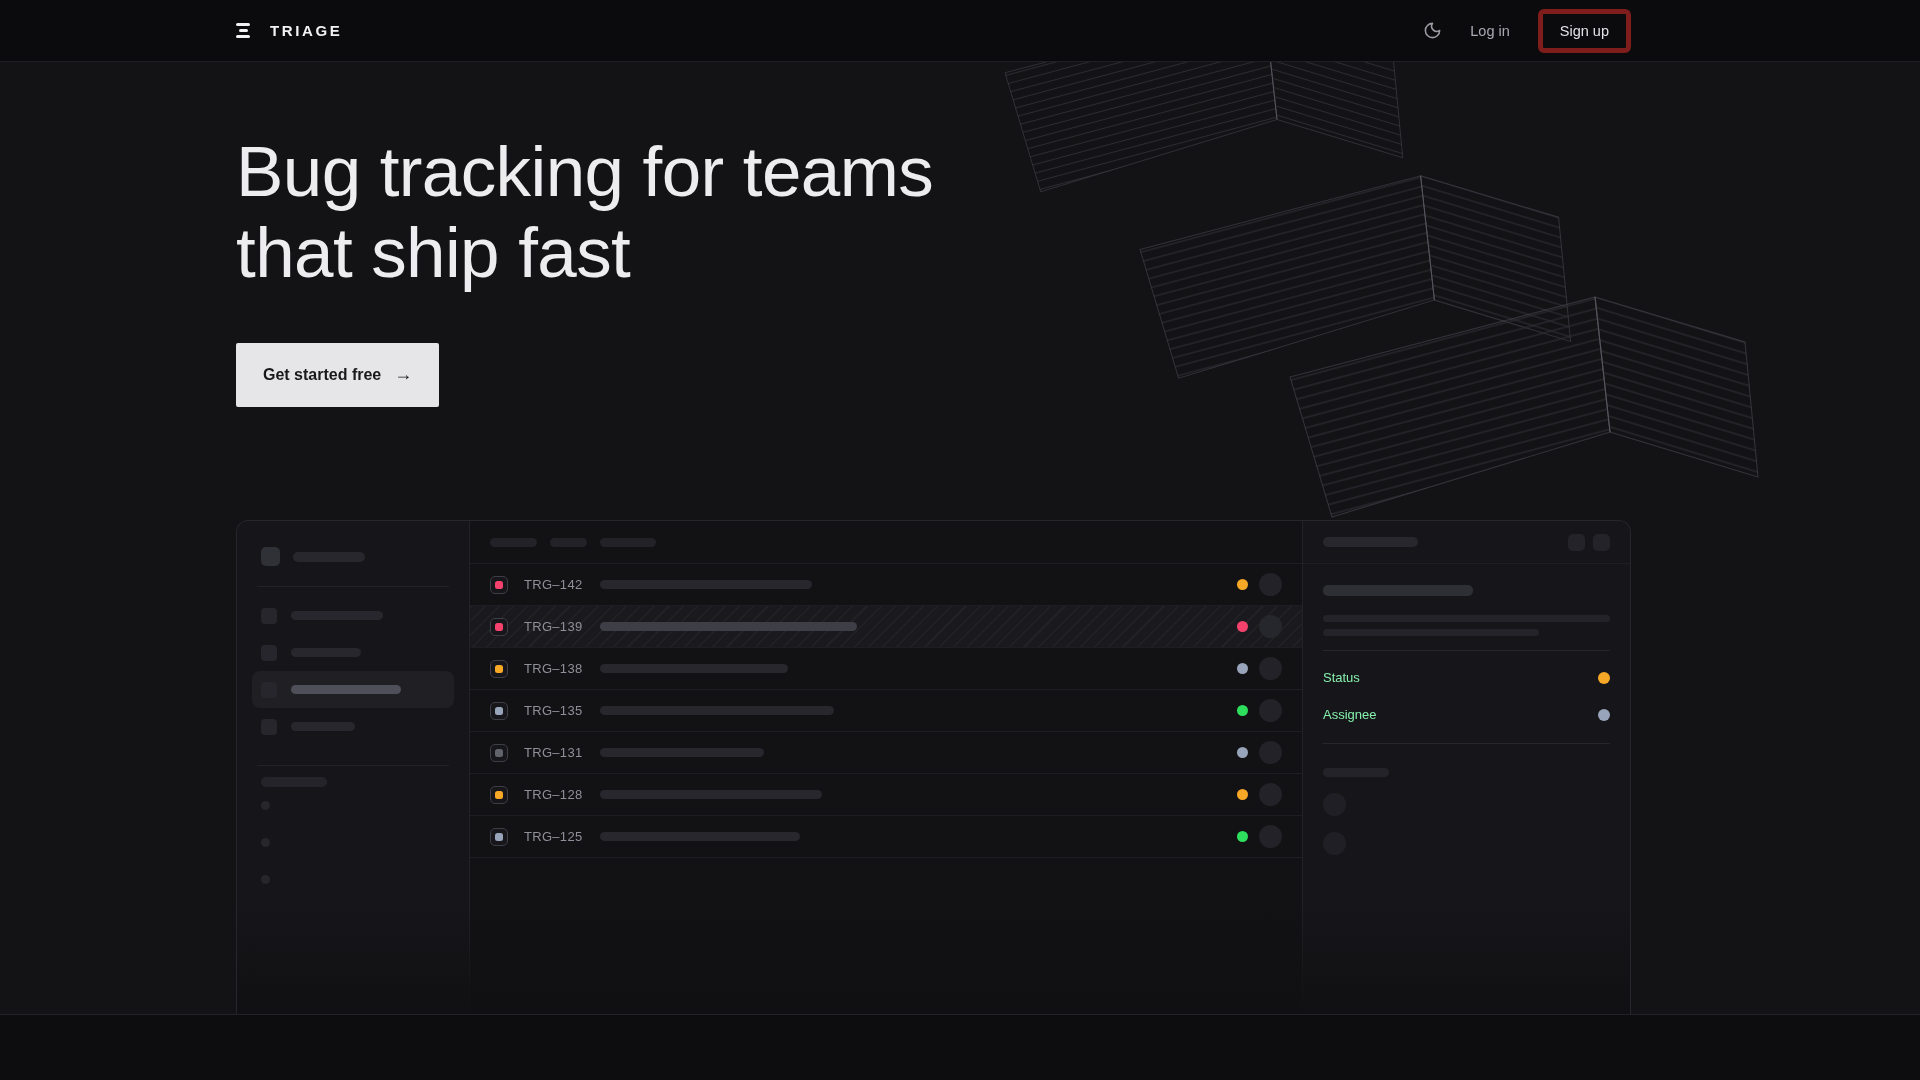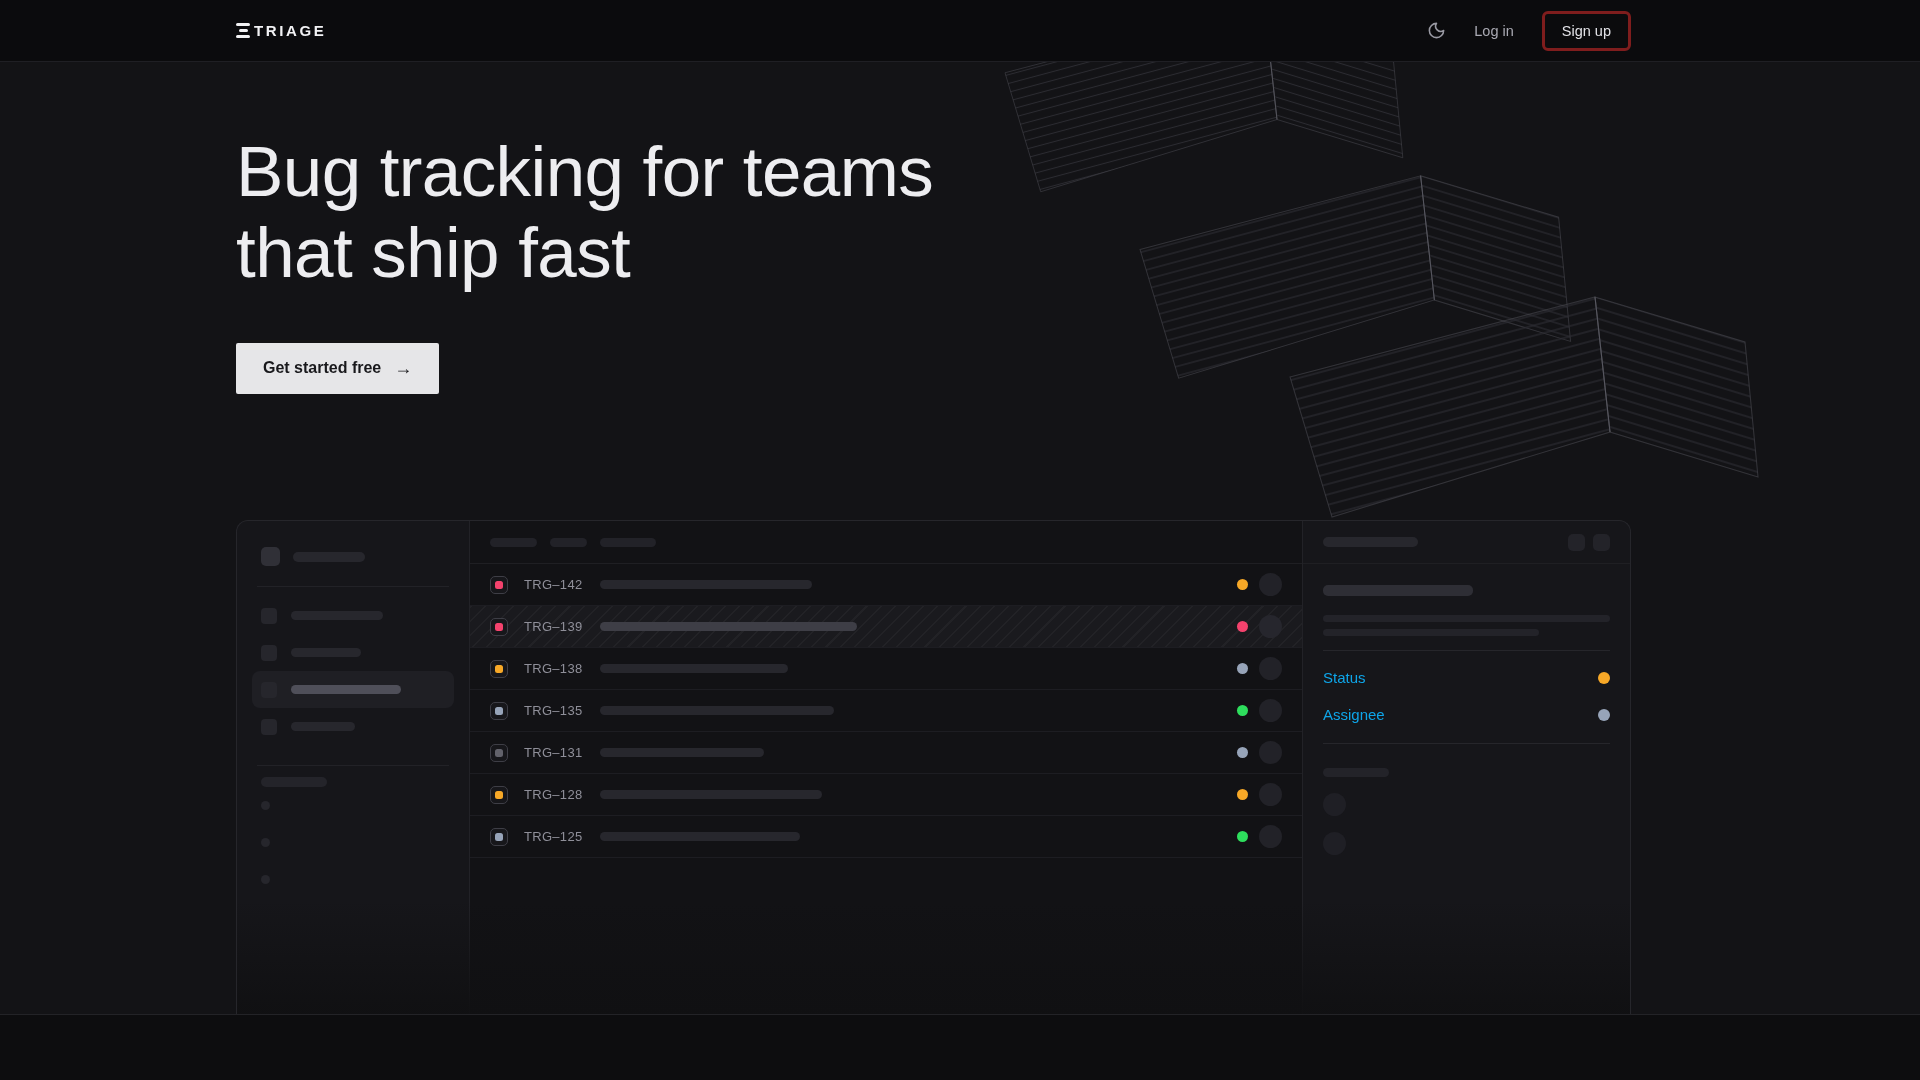--- a/index.html
+++ b/index.html
@@ -6,44 +6,44 @@
   html,body { background:#0b0b0d; }
   body { width:1920px; height:1080px; overflow:hidden;
          font-family:"Liberation Sans", sans-serif; }
   .page { width:1920px; height:1080px; background:#131316; display:flex; flex-direction:column; }
 
   
   .navbar { height:62px; flex:0 0 62px; background:#0b0b0d; border-bottom:1px solid #1f1f24;
             display:flex; align-items:center; position:relative; z-index:5; }
   .container { width:1395px; margin-left:236px; position:relative; }
   .nav-inner { display:flex; align-items:center; justify-content:space-between; }
-  .brand { display:flex; align-items:center; gap:4px; cursor:pointer; }
+  .brand { display:flex; align-items:center; gap:20px; cursor:pointer; }
   .brand-icon { display:flex; flex-direction:column; align-items:center; gap:2.5px; }
   .brand-icon i { display:block; height:3.2px; border-radius:1.5px; background:#f2f2f4; }
   .brand-icon i:nth-child(1){ width:14px; }
   .brand-icon i:nth-child(2){ width:9px; }
   .brand-icon i:nth-child(3){ width:14px; }
   .brand-text { font-size:15px; font-weight:700; letter-spacing:2.6px; color:#f2f2f4; }
   .nav-right { display:flex; align-items:center; gap:28px; }
   .theme-toggle { background:none; border:none; cursor:pointer; display:flex; align-items:center; }
   .theme-toggle svg { width:19px; height:19px; stroke:#9a9aa3; fill:none; stroke-width:2;
                       stroke-linecap:round; stroke-linejoin:round; }
   .login { font-size:14.5px; color:#a9a9b2; cursor:pointer; text-decoration:none; }
-  .signup { background:transparent; border:3px solid #7f1d1d; border-radius:6px;
+  .signup { background:transparent; border:5px solid #7f1d1d; border-radius:6px;
             color:#e2e2e7; font-size:14.5px; padding:9px 17px; cursor:pointer;
             font-family:inherit; }
 
   
   .hero { position:relative; height:953px; flex:0 0 953px; background:#131316;
           border-bottom:1px solid #232327; overflow:hidden; }
   .decor { position:absolute; left:990px; top:-40px; pointer-events:none; }
   .hero-title { padding-top:70px; font-size:71px; line-height:1.14; font-weight:500;
                 color:#ededf0; letter-spacing:-0.6px; }
   .hero-sub { margin-top:35px; font-size:19px; line-height:30px; color:#8e8e97; }
-  .cta { margin-top:49px; height:51px; display:inline-flex; align-items:center; gap:13px;
+  .cta { margin-top:49px; height:64px; display:inline-flex; align-items:center; gap:13px;
          background:#e6e6e8; color:#19191c; border:none; border-radius:2px;
          font-size:16px; font-weight:700; padding:0 27px; cursor:pointer; font-family:inherit; }
   .cta .arrow { font-size:18px; font-weight:400; }
 
   
   .mockup { position:absolute; top:458px; left:0; width:1395px; height:500px;
             background:#16161a; border:1px solid #26262b; border-bottom:none;
             border-radius:12px 12px 0 0; display:flex; overflow:hidden; }
   .skel { background:#27272d; border-radius:5px; display:block; }
 
@@ -90,21 +90,21 @@
   .d-sqs { display:flex; gap:8px; }
   .d-sq { width:17px; height:17px; border-radius:5px; background:#232329; cursor:pointer; }
   .d-title { height:11px; margin-top:21px; background:#2e2e35; }
   .d-line { height:7px; background:#232329; }
   .d-line1 { margin-top:19px; }
   .d-line2 { margin-top:7px; }
   .d-div { height:1px; background:#26262b; }
   .d-div-1 { margin-top:14px; }
   .d-fields { margin-top:8px; }
   .d-field { height:37px; display:flex; align-items:center; justify-content:space-between; }
-  .d-label { font-size:15px; color:#0ea5e9; }
+  .d-label { font-size:13px; color:#86efac; }
   .d-dot { width:12px; height:12px; border-radius:50%; display:block; }
   .d-div-2 { margin-top:10px; }
   .d-activity { height:9px; margin-top:24px; background:#232329; }
   .d-avatar { width:23px; height:23px; border-radius:50%; background:#1f1f25; margin-top:16px; }
 
   .mk-fade { position:absolute; left:0; right:0; bottom:0; height:120px; pointer-events:none;
              background:linear-gradient(180deg, rgba(18,18,21,0) 0%, rgba(16,16,18,0.92) 90%); }
 
   
   .footer { flex:1; background:#0d0d0f; }

